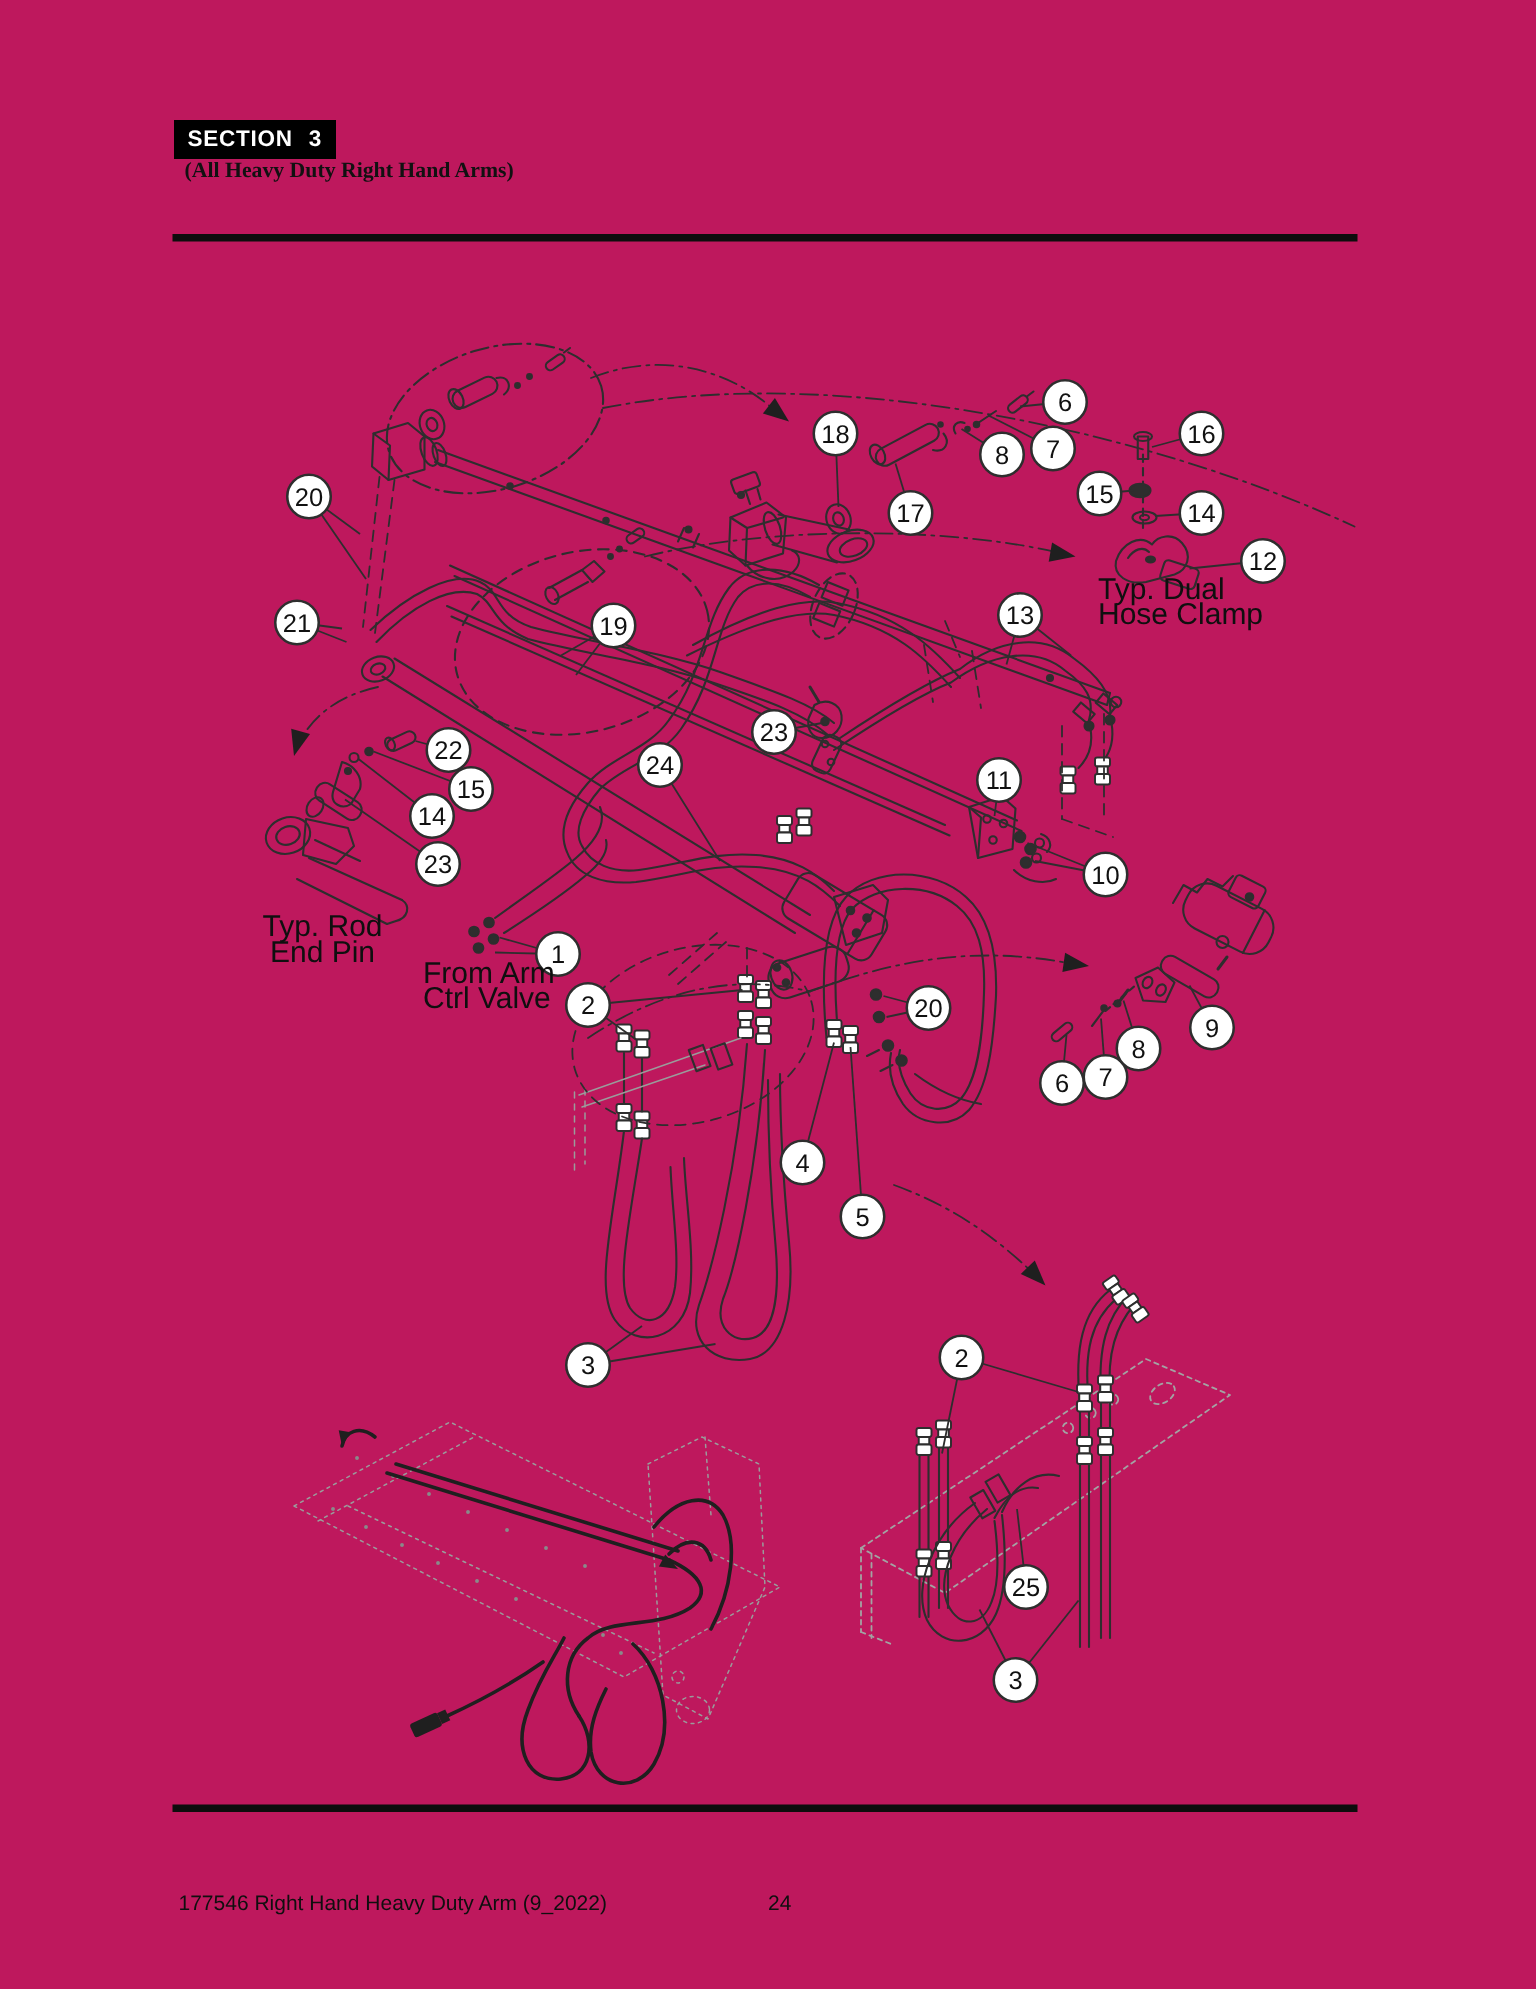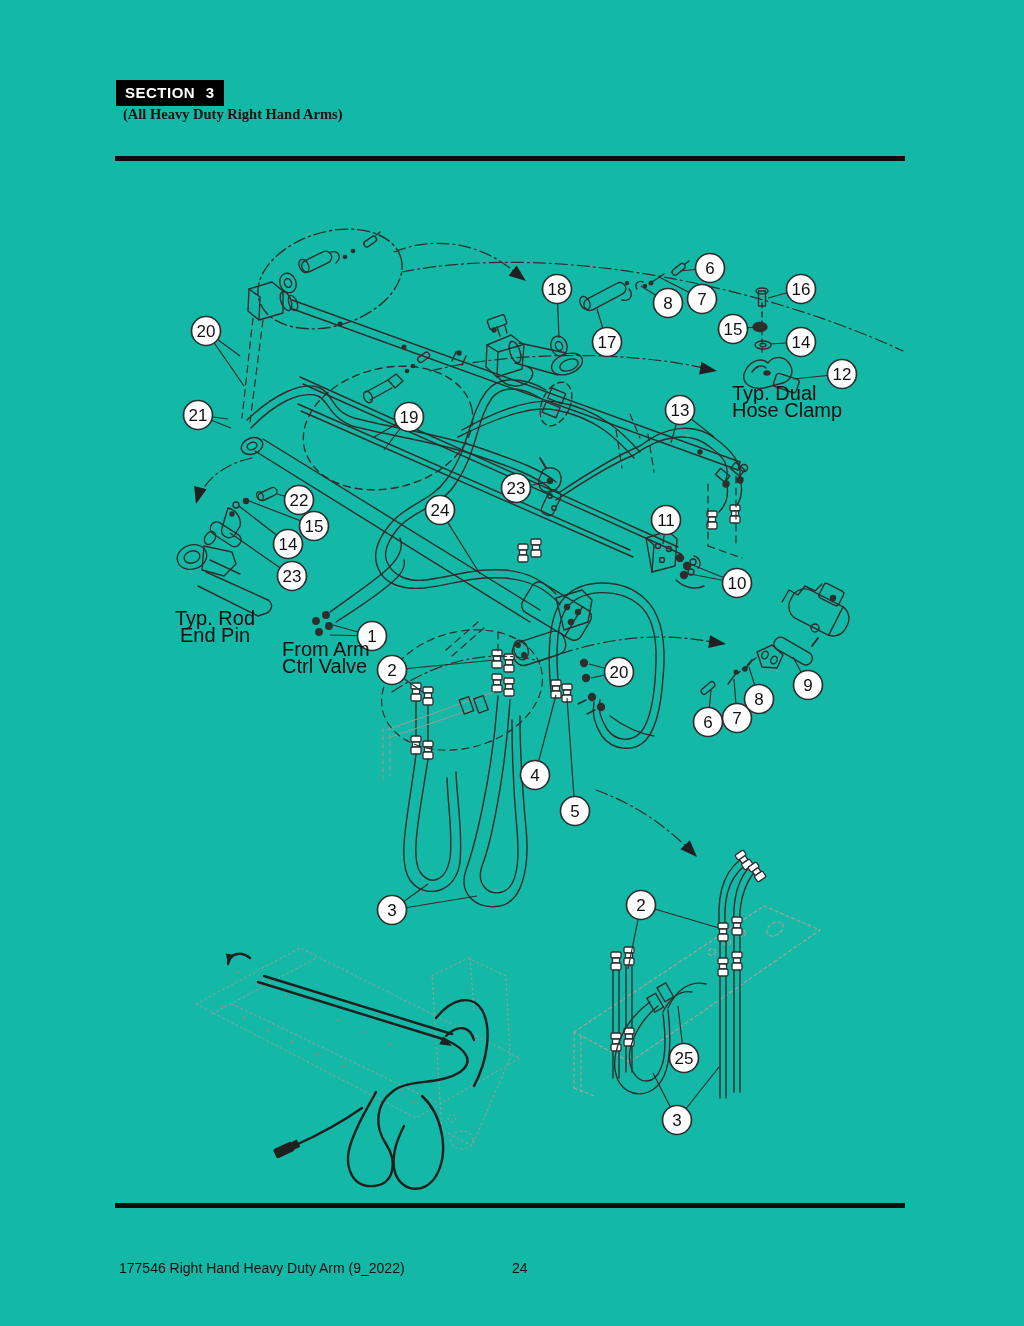--- a/index.html
+++ b/index.html
@@ -1,16 +1,16 @@
 <!DOCTYPE html>
 <html><head>
 <meta charset="utf-8">
 <style>
   html,body{margin:0;padding:0;background:#e8e8e8;}
-  .page{position:relative;width:1024px;height:1326px;background:#14b8a6;margin:0 auto;
+  .page{position:relative;width:1024px;height:1326px;background:#be185d;margin:0 auto;
         font-family:"Liberation Sans",sans-serif;color:#111;overflow:hidden;}
   .section-badge{position:absolute;left:116px;top:80px;height:26px;line-height:26px;
         background:#000;color:#fff;font-weight:bold;font-size:15px;padding:0 9px;
         word-spacing:6px;letter-spacing:.5px;}
   .doc-title{position:absolute;left:116px;top:106px;margin:0;display:flex;align-items:baseline;
         font-weight:bold;white-space:nowrap;}
   .title-main{font-size:28px;letter-spacing:-.5px;}
   .title-sub{font-size:14.5px;margin-left:7px;font-family:Liberation Serif, serif;}
   .rule{position:absolute;left:115px;width:790px;height:5px;background:#0d0d0d;}
   .rule.top{top:156px;} .rule.bottom{top:1203px;}

